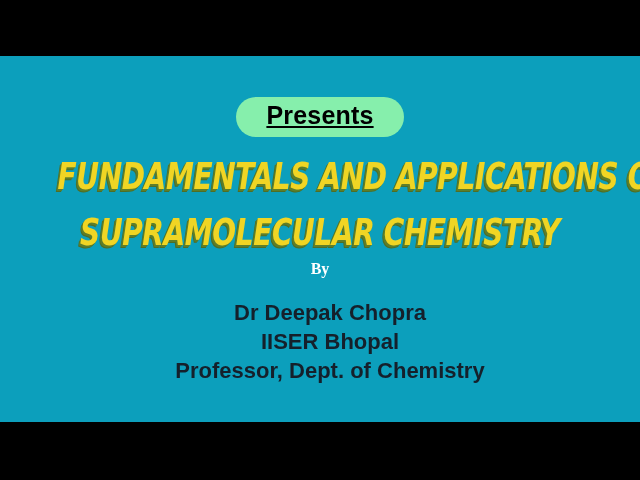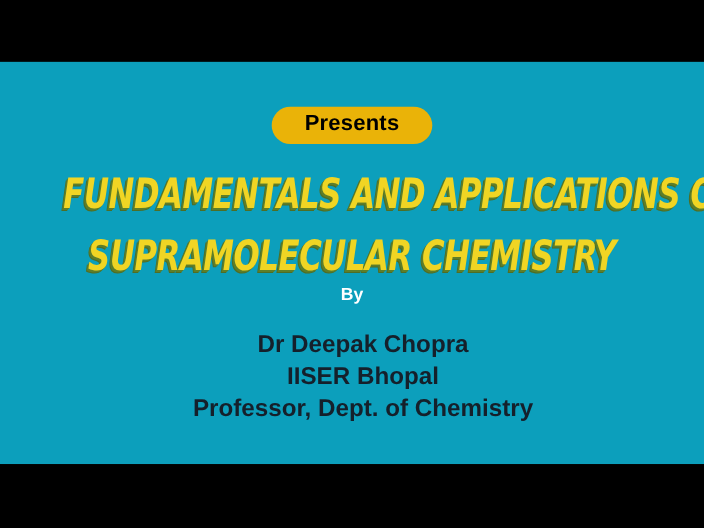--- a/index.html
+++ b/index.html
@@ -47,29 +47,30 @@
   
   #presents-badge {
     position: absolute;
     left: 0;
     right: 0;
     top: 41px;
     display: flex;
     justify-content: center;
   }
   #presents-pill {
-    background: #eab308;
+    background: #86efac;
     color: #000000;
     border-radius: 999px;
     padding: 4px 30px 6px 30px;
-    font-size: 20px;
+    font-size: 25px;
     font-weight: bold;
     line-height: 1.18;
     letter-spacing: 0.2px;
     white-space: nowrap;
+    text-decoration: underline;
   }
 
   
   #title-block {
     position: absolute;
     left: 0;
     right: 0;
     top: 92px;
     text-align: center;
   }
@@ -95,20 +96,21 @@
   #by-label {
     position: absolute;
     left: 0;
     right: 0;
     top: 203px;
     text-align: center;
     color: #FFFFFF;
     font-size: 16px;
     font-weight: bold;
     line-height: 20px;
+    font-family: Liberation Serif, serif;
   }
 
   
   #presenter-block {
     position: absolute;
     left: 0;
     right: 0;
     top: 242px;
     text-align: center;
     color: #15202B;

